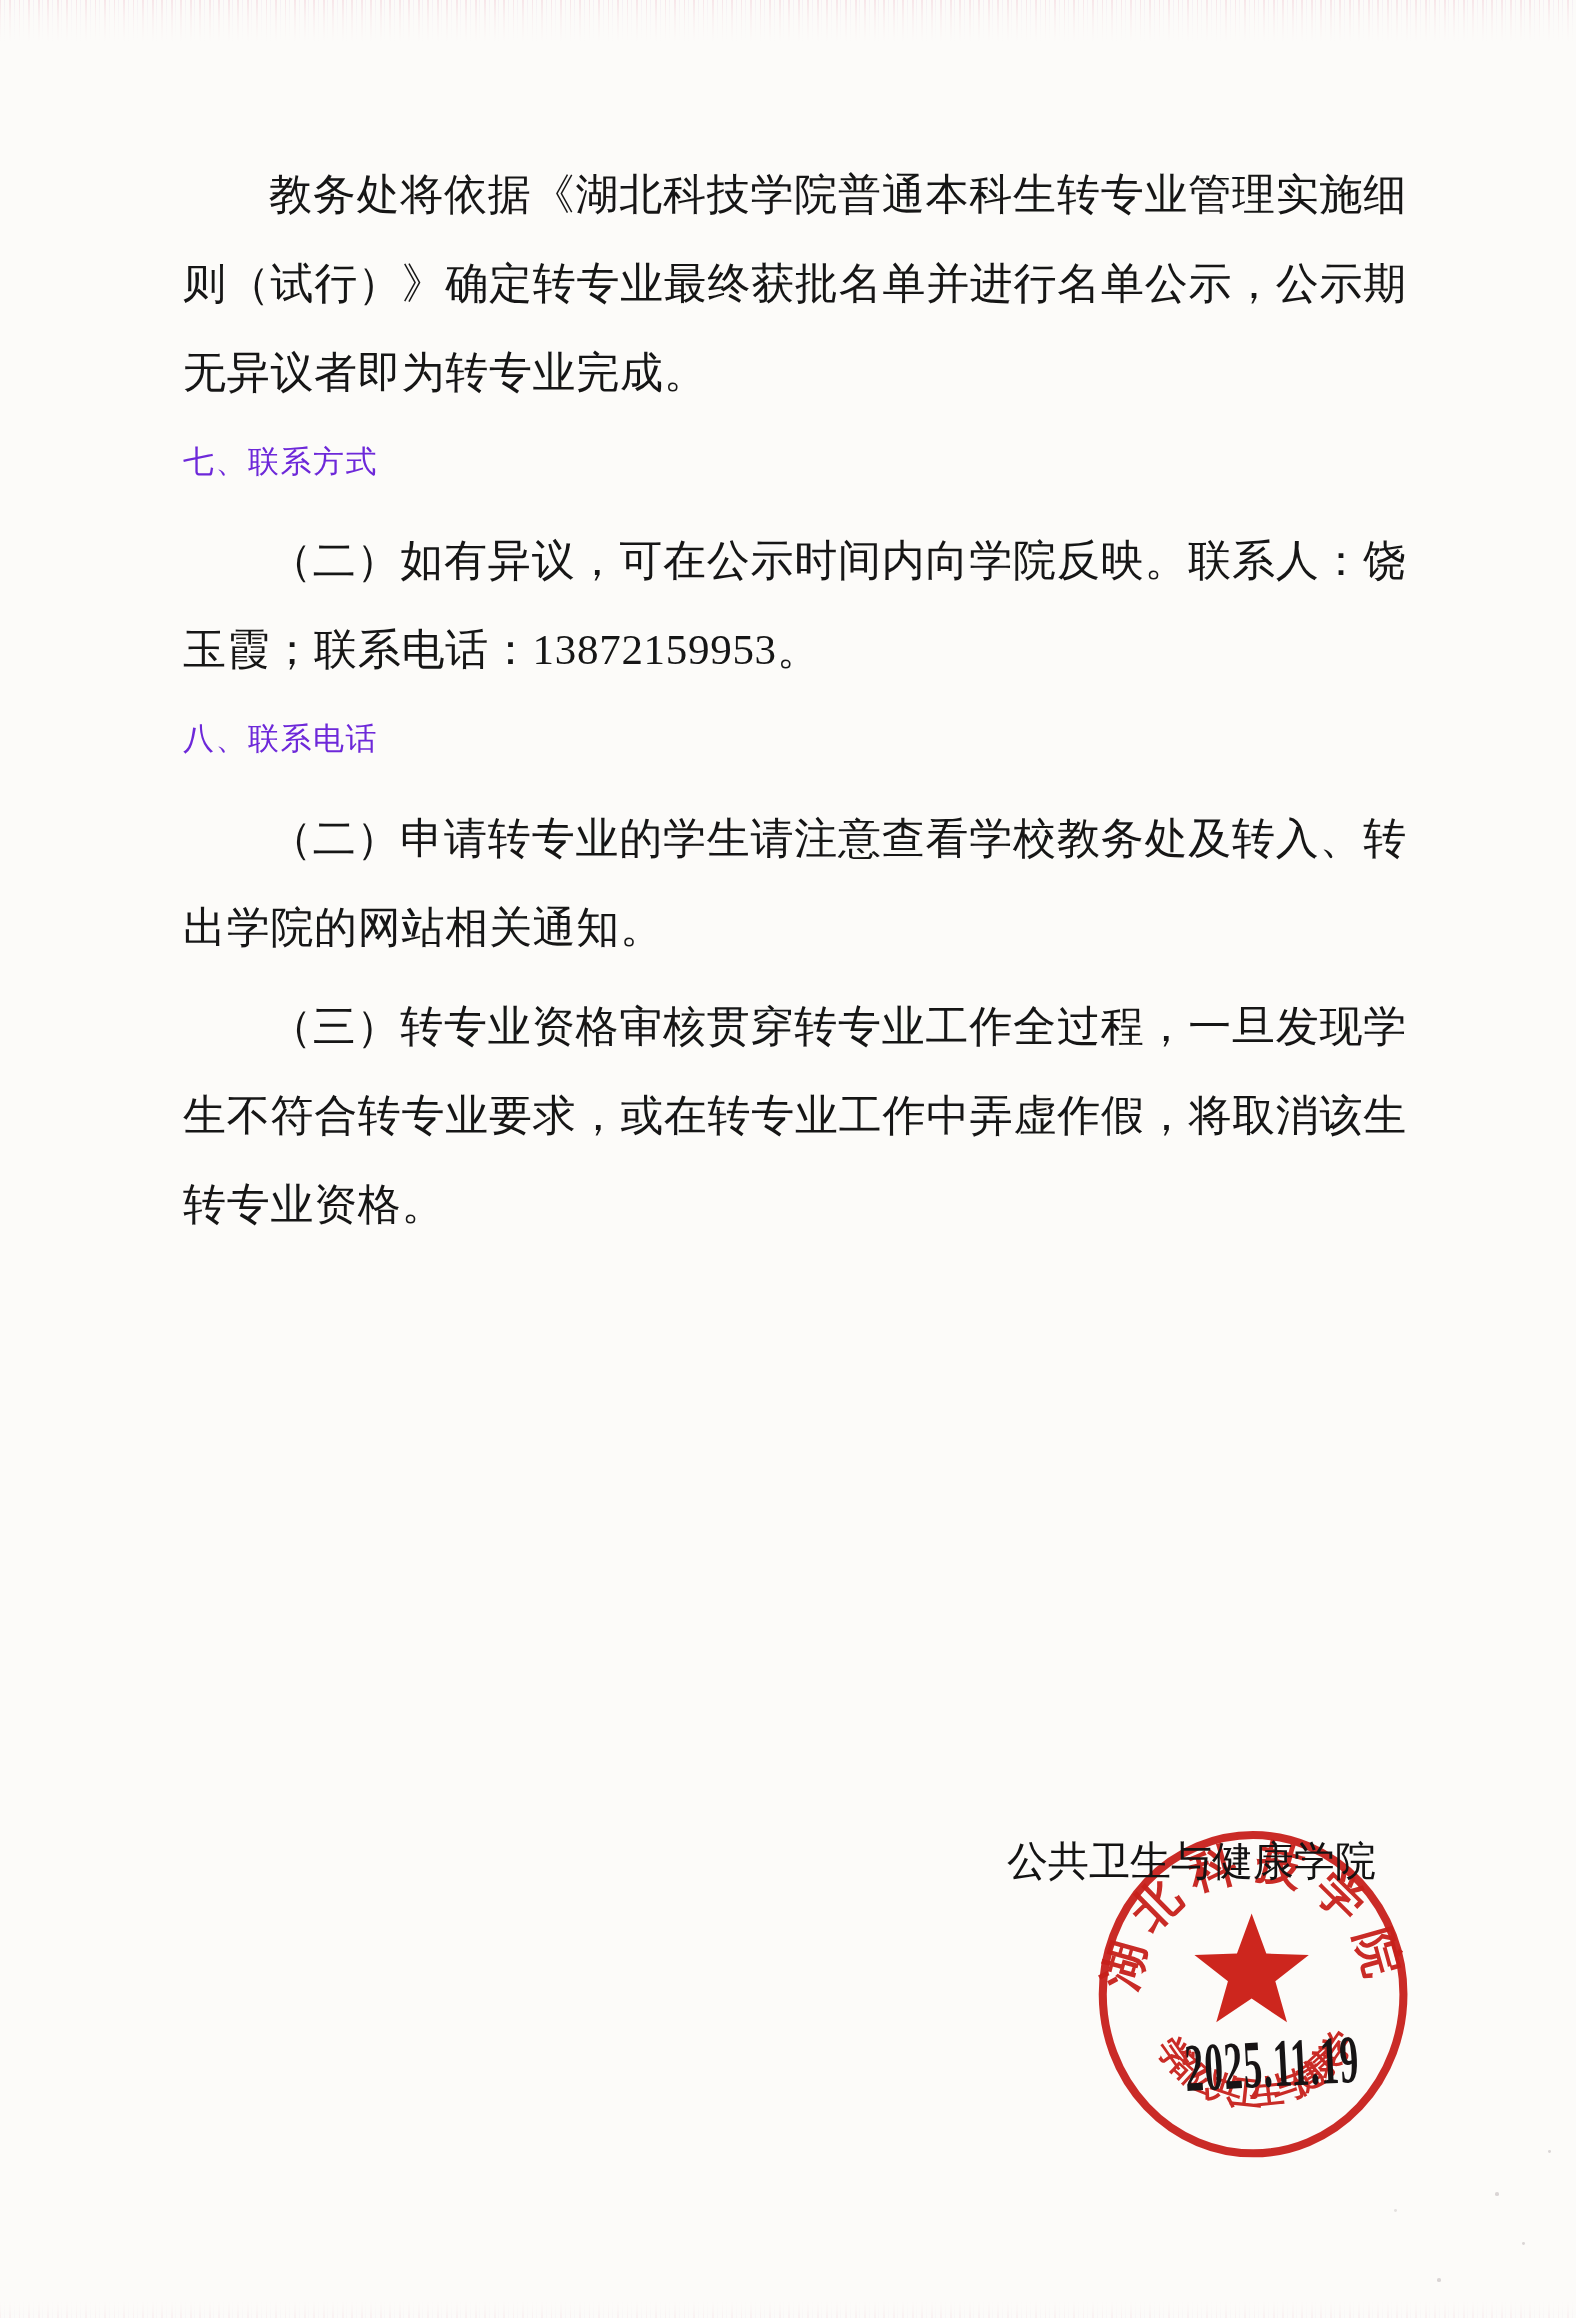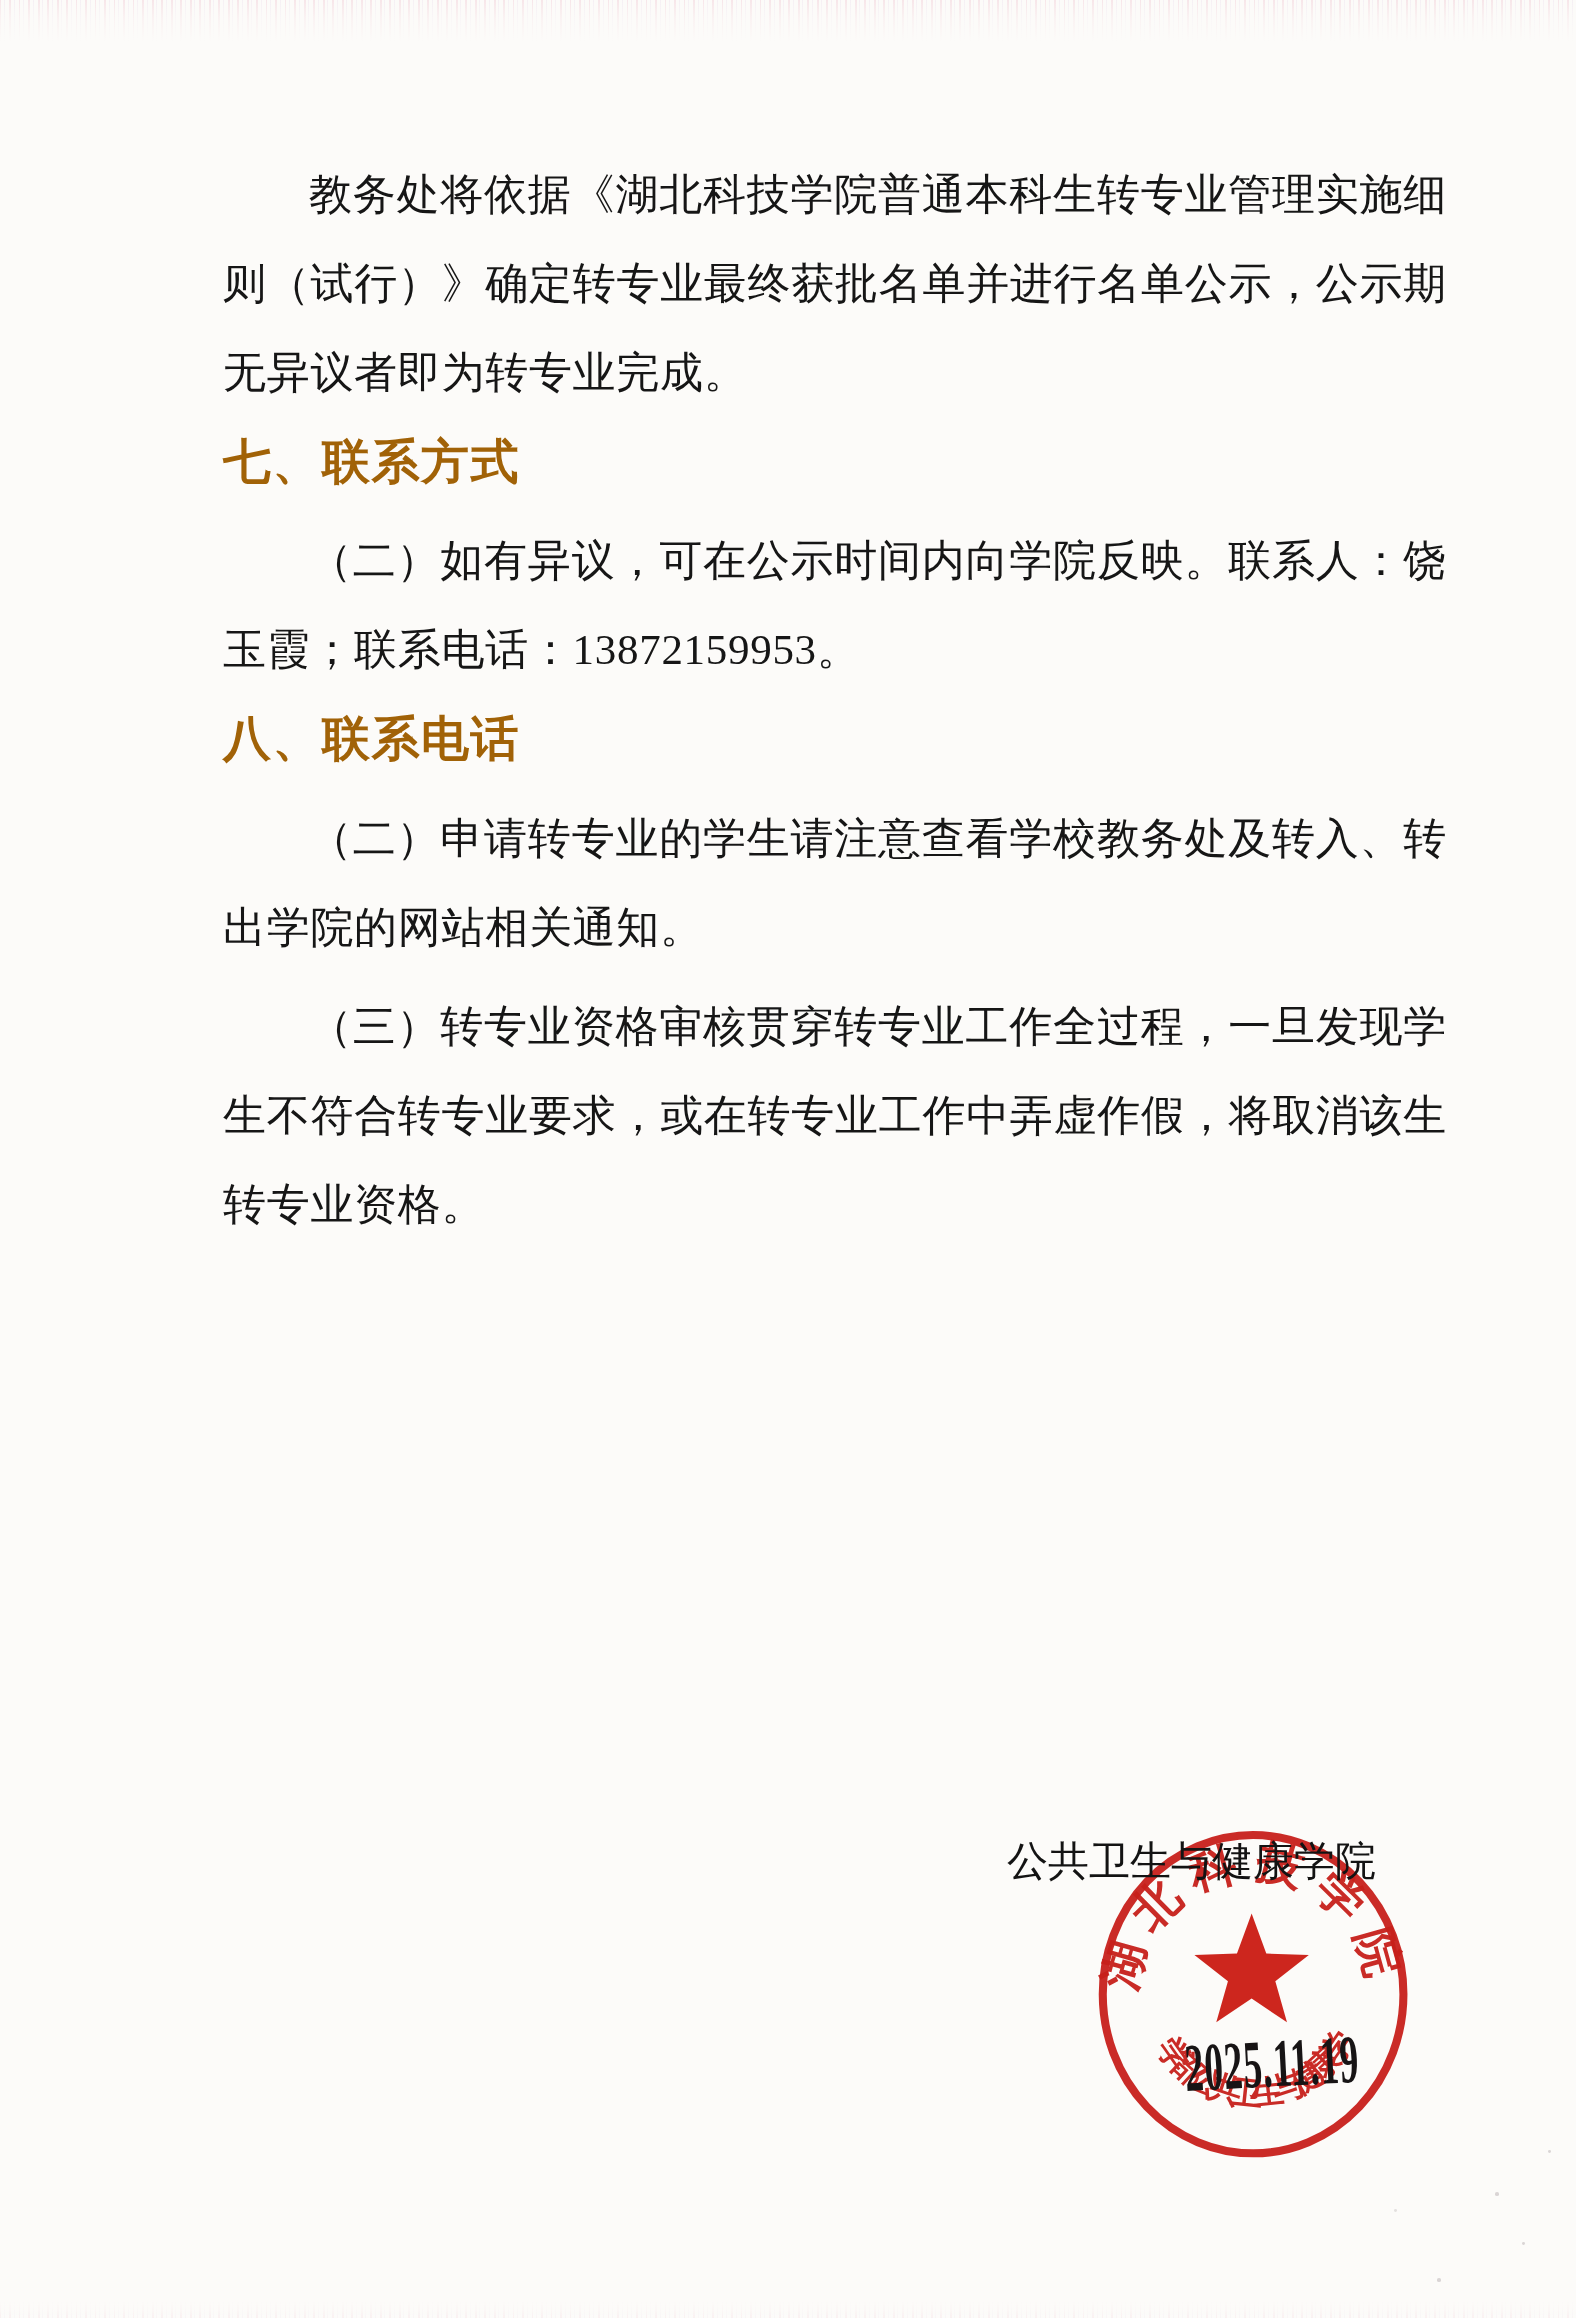--- a/index.html
+++ b/index.html
@@ -33,34 +33,33 @@
 
   .body-text {
     position: absolute;
     left: 183px; top: 150px;
     width: 1224px;
     font-size: 43px;
     line-height: 89px;
     text-align: justify;
     text-align-last: left;
     letter-spacing: 0.7px;
-    margin-left: 40px;
   }
   .body-text p {
     margin: 10.3px 0 0 0;
     text-indent: 2em;
   }
   .body-text p.first { margin-top: 0; }
   .body-text h2 {
     margin: 0;
     font-family: "Liberation Sans", sans-serif;
-    font-weight: 700;
-    font-size: 48px;
+    font-weight: 400;
+    font-size: 31px;
     line-height: 89px;
-    color: #a16207;
+    color: #6d28d9;
     letter-spacing: 1.5px;
   }
 
   
   .seal-svg { position: absolute; left: 1074px; top: 1805px; }
   .signature-college {
     position: absolute; left: 1007px; top: 1837px;
     font-size: 41px; line-height: 1.2; color: #131313;
     letter-spacing: 0px; white-space: nowrap;
   }

